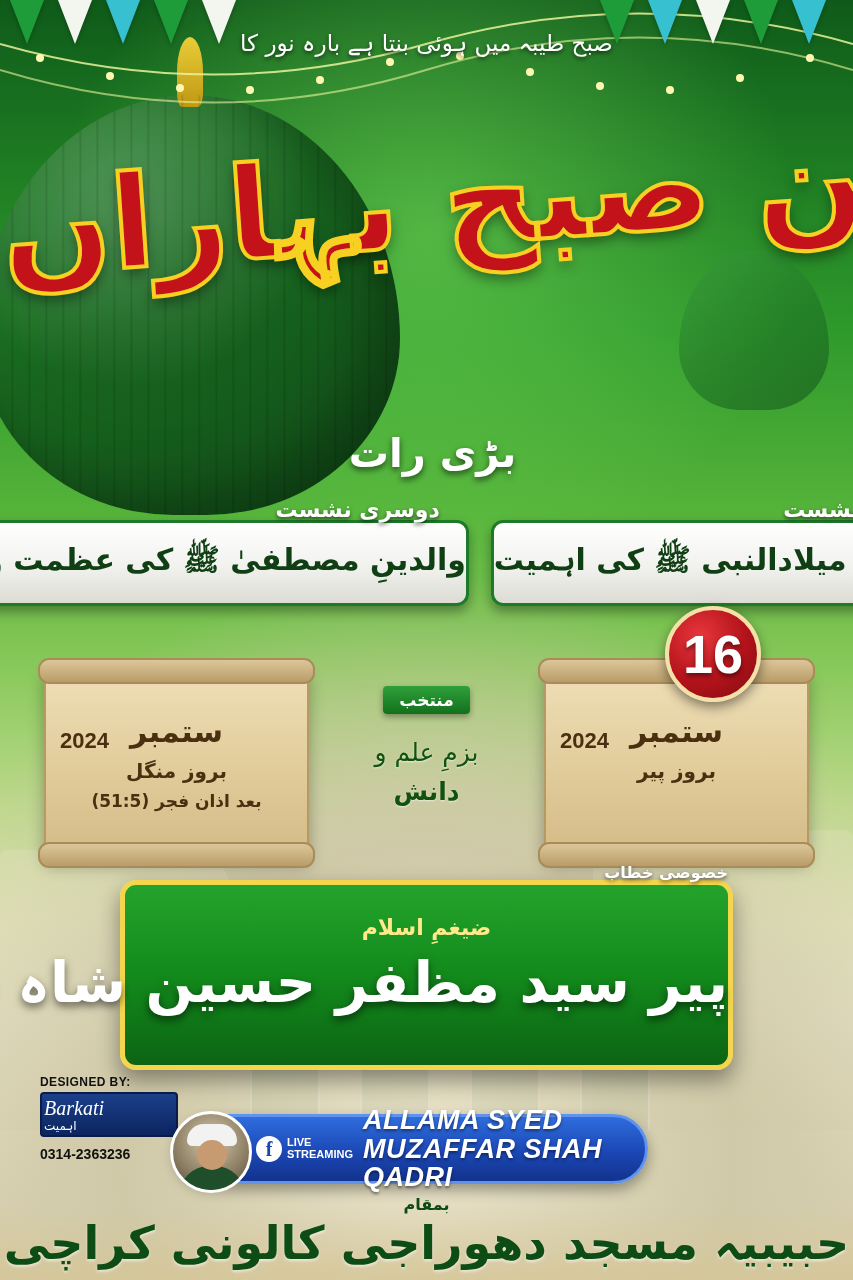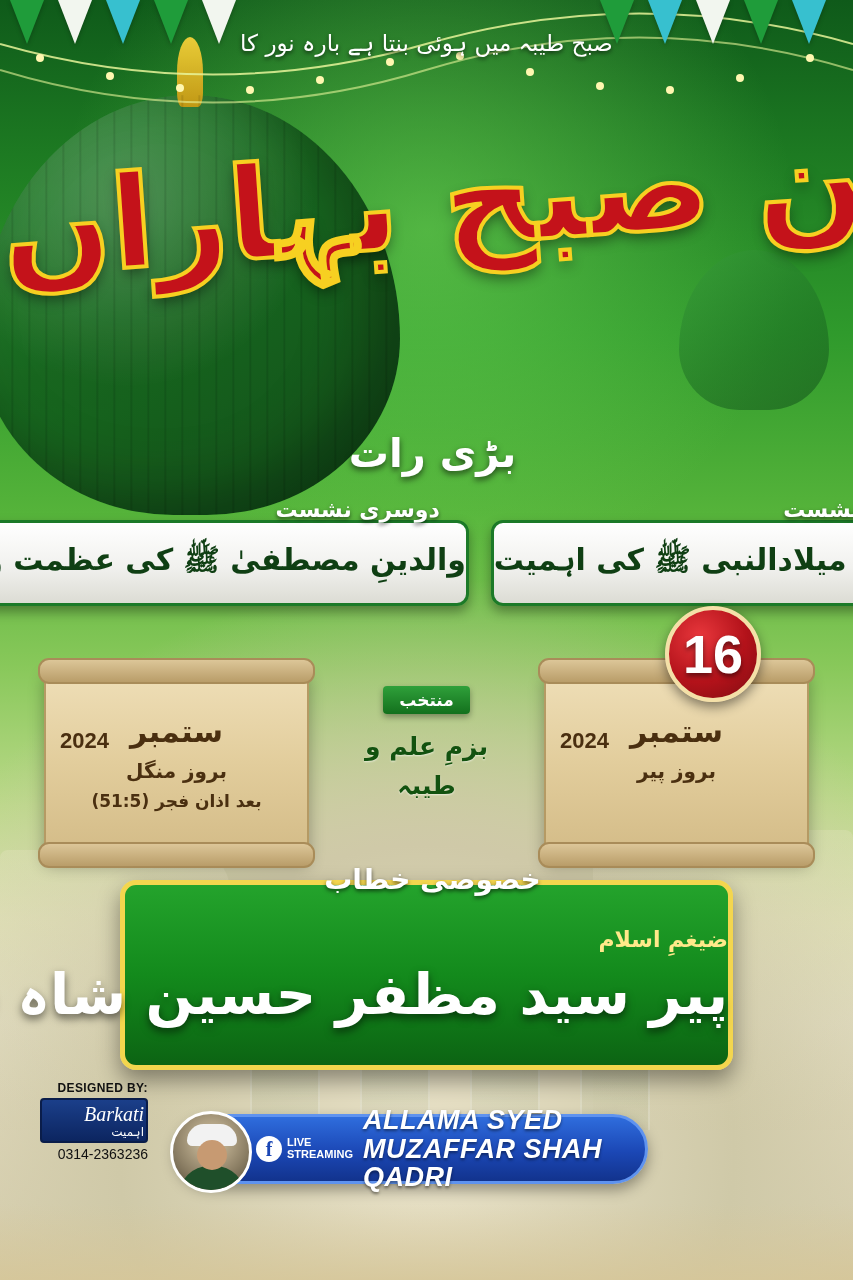--- a/index.html
+++ b/index.html
@@ -255,22 +255,22 @@
     display: inline-block;
     padding: 4px 16px;
     background: linear-gradient(180deg, #2fa03a, #13701d);
     color: #fff;
     font-size: 17px;
     font-weight: bold;
     border-radius: 4px;
     box-shadow: 0 3px 6px rgba(0,0,0,0.35);
   }
   .center-tag .ct1 {
-    margin-top: 18px;
-    font-size: 25px; font-weight: bold;
+    margin-top: 24px;
+    font-size: 25px; font-weight: normal;
     color: #12520f;
     text-shadow: 0 1px 2px rgba(255,255,255,0.6);
   }
   .center-tag .ct2 {
     margin-top: 10px;
     font-size: 25px; font-weight: bold;
     color: #12520f;
     text-shadow: 0 1px 2px rgba(255,255,255,0.6);
   }
 
@@ -282,43 +282,43 @@
     border-radius: 16px;
     background: linear-gradient(180deg, #24a32c 0%, #138a1c 50%, #0c6413 100%);
     border: 5px solid #f3d64e;
     box-shadow: 0 10px 22px rgba(0,0,0,0.4);
     text-align: center;
     padding-top: 14px;
   }
   .speaker .khitab {
     position: absolute;
     top: -22px; left: 12px; right: 0;
-    font-size: 28px; font-weight: bold;
+    font-size: 16px; font-weight: bold;
     color: #ffffff;
     text-shadow: 0 2px 4px rgba(0,0,0,0.6);
+    text-align: right;
   }
   .speaker .zeeghum {
     font-size: 22px; font-weight: bold;
     color: #ffe98a;
-    margin-top: 28px;
-    text-align: right;
+    margin-top: 16px;
   }
   .speaker .sname {
     font-size: 56px; font-weight: bold;
     color: #ffffff;
     margin-top: 10px;
     text-shadow: 0 4px 8px rgba(0,0,0,0.55);
   }
 
   
   .designer {
     position: absolute;
     left: 40px; bottom: 118px;
-    width: 108px;
-    text-align: right;
+    width: 138px;
+    text-align: left;
   }
   .designer .dlabel {
     font-size: 12px; font-weight: bold; color: #111;
     letter-spacing: .4px;
   }
   .designer .dbox {
     margin-top: 3px;
     background: linear-gradient(180deg, #1b3f8a, #0c2560);
     border: 2px solid #0a1d4a;
     border-radius: 4px;
@@ -326,22 +326,22 @@
     color: #fff;
   }
   .designer .dbrand {
     font-family: "Liberation Serif", serif;
     font-style: italic;
     font-size: 20px; font-weight: normal;
     line-height: 1;
   }
   .designer .durdu { font-size: 12px; margin-top: 1px; }
   .designer .dphone {
-    font-size: 14px; font-weight: normal; color: #111;
-    margin-top: 3px;
+    font-size: 14px; font-weight: bold; color: #111;
+    margin-top: 9px;
   }
 
   
   .livebar {
     position: absolute;
     left: 175px; right: 205px; bottom: 96px;
     height: 70px;
     border-radius: 35px;
     background: linear-gradient(180deg, #2f6ddd 0%, #1b47b5 55%, #12338d 100%);
     border: 3px solid #5f93ef;
@@ -500,21 +500,21 @@
         <div class="l1 urdu">ستمبر</div>
         <div class="l2 urdu">بروز منگل</div>
         <div class="l3 urdu">بعد اذان فجر (5:15)</div>
       </div>
       <div style="position:absolute;left:14px;top:58px;font-size:22px;font-weight:bold;color:#4a2f10;">2024</div>
     </div>
 
     <div class="center-tag">
       <div class="pill urdu">منتخب</div>
       <div class="ct1 urdu">بزمِ علم و</div>
-      <div class="ct2 urdu">طیبہ</div>
+      <div class="ct2 urdu">دانش</div>
     </div>
   </div>
 
   <div class="speaker">
     <div class="khitab urdu">خصوصی خطاب</div>
     <div class="zeeghum urdu">ضیغمِ اسلام</div>
     <div class="sname urdu">پیر سید مظفر حسین شاہ قادری</div>
   </div>
 
   <div class="designer">
@@ -540,14 +540,18 @@
       </div>
     </div>
     <div class="live-name">
       <div>ALLAMA SYED</div>
       <div>MUZAFFAR SHAH QADRI</div>
     </div>
   </div>
 
   <div class="footer-band"></div>
 
+  <div class="venue">
+    <div class="venue-top urdu">بمقام</div>
+    <div class="venue-main urdu">حبیبیہ مسجد دھوراجی کالونی کراچی</div>
+  </div>
 
 </div>
 
 </body></html>

